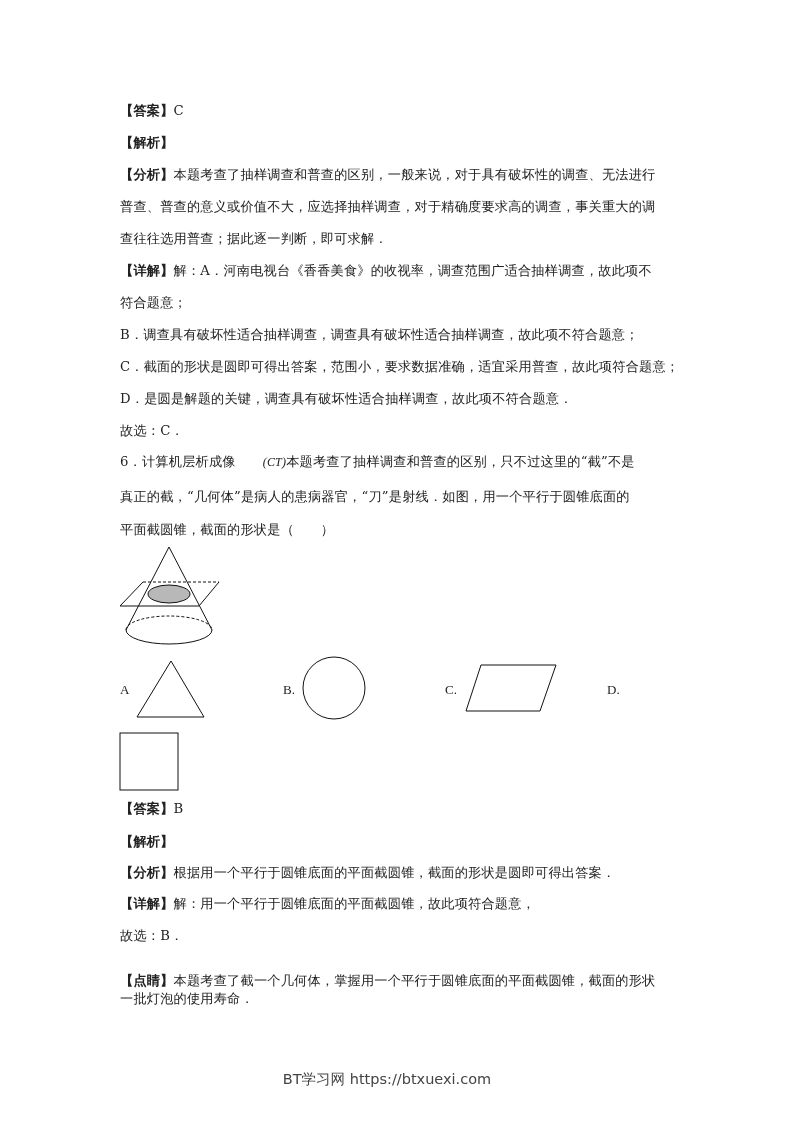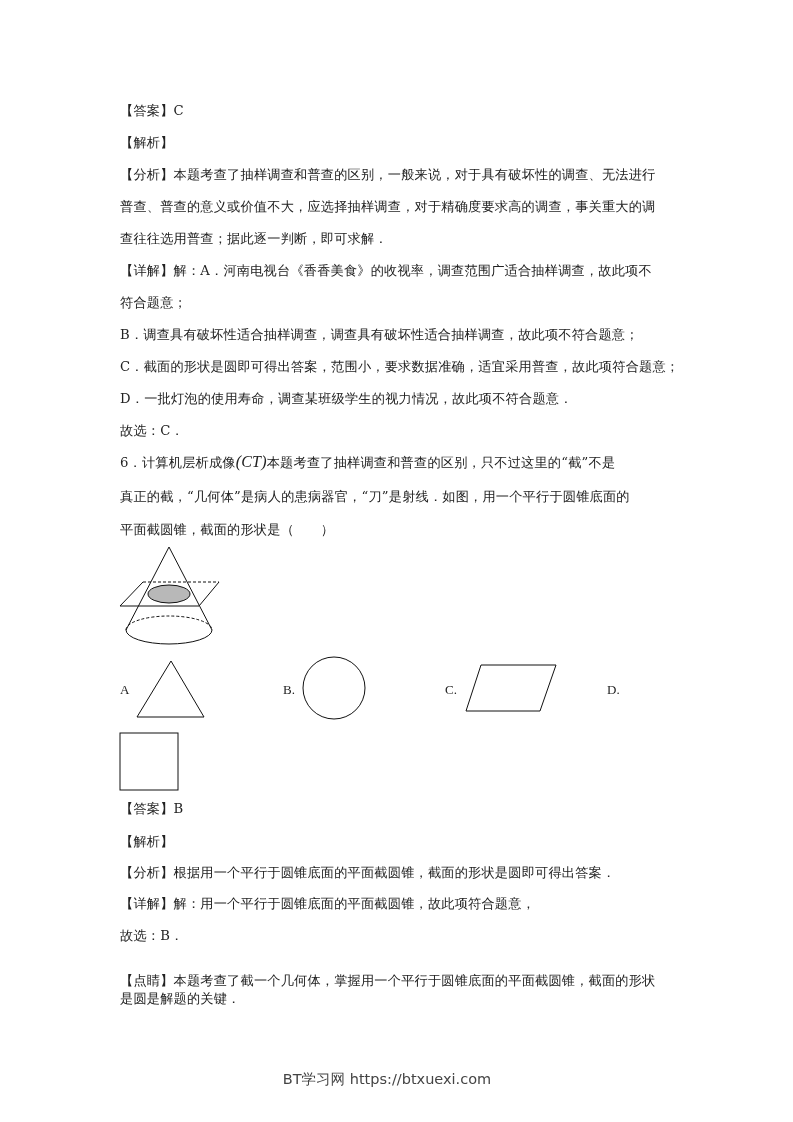--- a/index.html
+++ b/index.html
@@ -1,21 +1,21 @@
 <!DOCTYPE html>
 <html><head>
   <meta charset="utf-8">
   <style>
     html, body { margin: 0; padding: 0; background: #ffffff; }
     body { width: 793px; height: 1122px; position: relative; overflow: hidden;
            font-family: "DejaVu Serif", "Liberation Serif", serif; color: #222; }
     .line { position: absolute; left: 120px; font-size: 13.2px; line-height: 18px;
             white-space: nowrap; letter-spacing: 0.2px; }
-    .bracket { font-weight: normal; }
-    .math { font-family: "Liberation Serif", "DejaVu Serif", serif; font-style: italic; font-size: 16px; }
+    .bracket { font-weight: bold; }
+    .math { font-family: "Liberation Serif", "DejaVu Serif", serif; font-style: italic; font-size: 12px; margin-left: 27px; }
     svg.fig { position: absolute; left: 0; top: 0; }
     .opt-label { position: absolute; font-size: 13px; font-family: "Liberation Serif", serif; }
     .footer { position: absolute; top: 1070px; left: 0; width: 774px; text-align: center;
               font-family: "DejaVu Sans", sans-serif; font-size: 14.5px; color: #444; }
   </style>
 </head>
 <body>
 
 <div class="line" style="top:102px">
   <span class="bracket">【答案】</span><span>C</span>
@@ -27,21 +27,21 @@
   <span class="bracket">【分析】</span><span>本题考查了抽样调查和普查的区别，一般来说，对于具有破坏性的调查、无法进行</span>
 </div>
 <div class="line" style="top:198px">普查、普查的意义或价值不大，应选择抽样调查，对于精确度要求高的调查，事关重大的调</div>
 <div class="line" style="top:230px">查往往选用普查；据此逐一判断，即可求解．</div>
 <div class="line" style="top:262px">
   <span class="bracket">【详解】</span><span>解：A．河南电视台《香香美食》的收视率，调查范围广适合抽样调查，故此项不</span>
 </div>
 <div class="line" style="top:294px">符合题意；</div>
 <div class="line" style="top:326px">B．调查具有破坏性适合抽样调查，调查具有破坏性适合抽样调查，故此项不符合题意；</div>
 <div class="line" style="top:358px">C．截面的形状是圆即可得出答案，范围小，要求数据准确，适宜采用普查，故此项符合题意；</div>
-<div class="line" style="top:390px">D．一批灯泡的使用寿命，调查某班级学生的视力情况，故此项不符合题意．</div>
+<div class="line" style="top:390px">D．是圆是解题的关键，调查具有破坏性适合抽样调查，故此项不符合题意．</div>
 <div class="line" style="top:422px">故选：C．</div>
 
 <div class="line" style="top:453px">
   <span>6．</span><span>计算机层析成像</span><span class="math">(CT)</span><span>本题考查了抽样调查和普查的区别，只不过这里的“截”不是</span>
 </div>
 <div class="line" style="top:488px">真正的截，“几何体”是病人的患病器官，“刀”是射线．如图，用一个平行于圆锥底面的</div>
 <div class="line" style="top:521px">平面截圆锥，截面的形状是（　　）</div>
 
 <svg class="fig" width="793" height="1122">
 
@@ -84,15 +84,15 @@
 <div class="line" style="top:864px">
   <span class="bracket">【分析】</span><span>根据用一个平行于圆锥底面的平面截圆锥，截面的形状是圆即可得出答案．</span>
 </div>
 <div class="line" style="top:895px">
   <span class="bracket">【详解】</span><span>解：用一个平行于圆锥底面的平面截圆锥，故此项符合题意，</span>
 </div>
 <div class="line" style="top:927px">故选：B．</div>
 <div class="line" style="top:972px">
   <span class="bracket">【点睛】</span><span>本题考查了截一个几何体，掌握用一个平行于圆锥底面的平面截圆锥，截面的形状</span>
 </div>
-<div class="line" style="top:990px">是圆是解题的关键．</div>
+<div class="line" style="top:990px">一批灯泡的使用寿命．</div>
 
 <div class="footer">BT学习网 https://btxuexi.com</div>
 
 </body></html>

